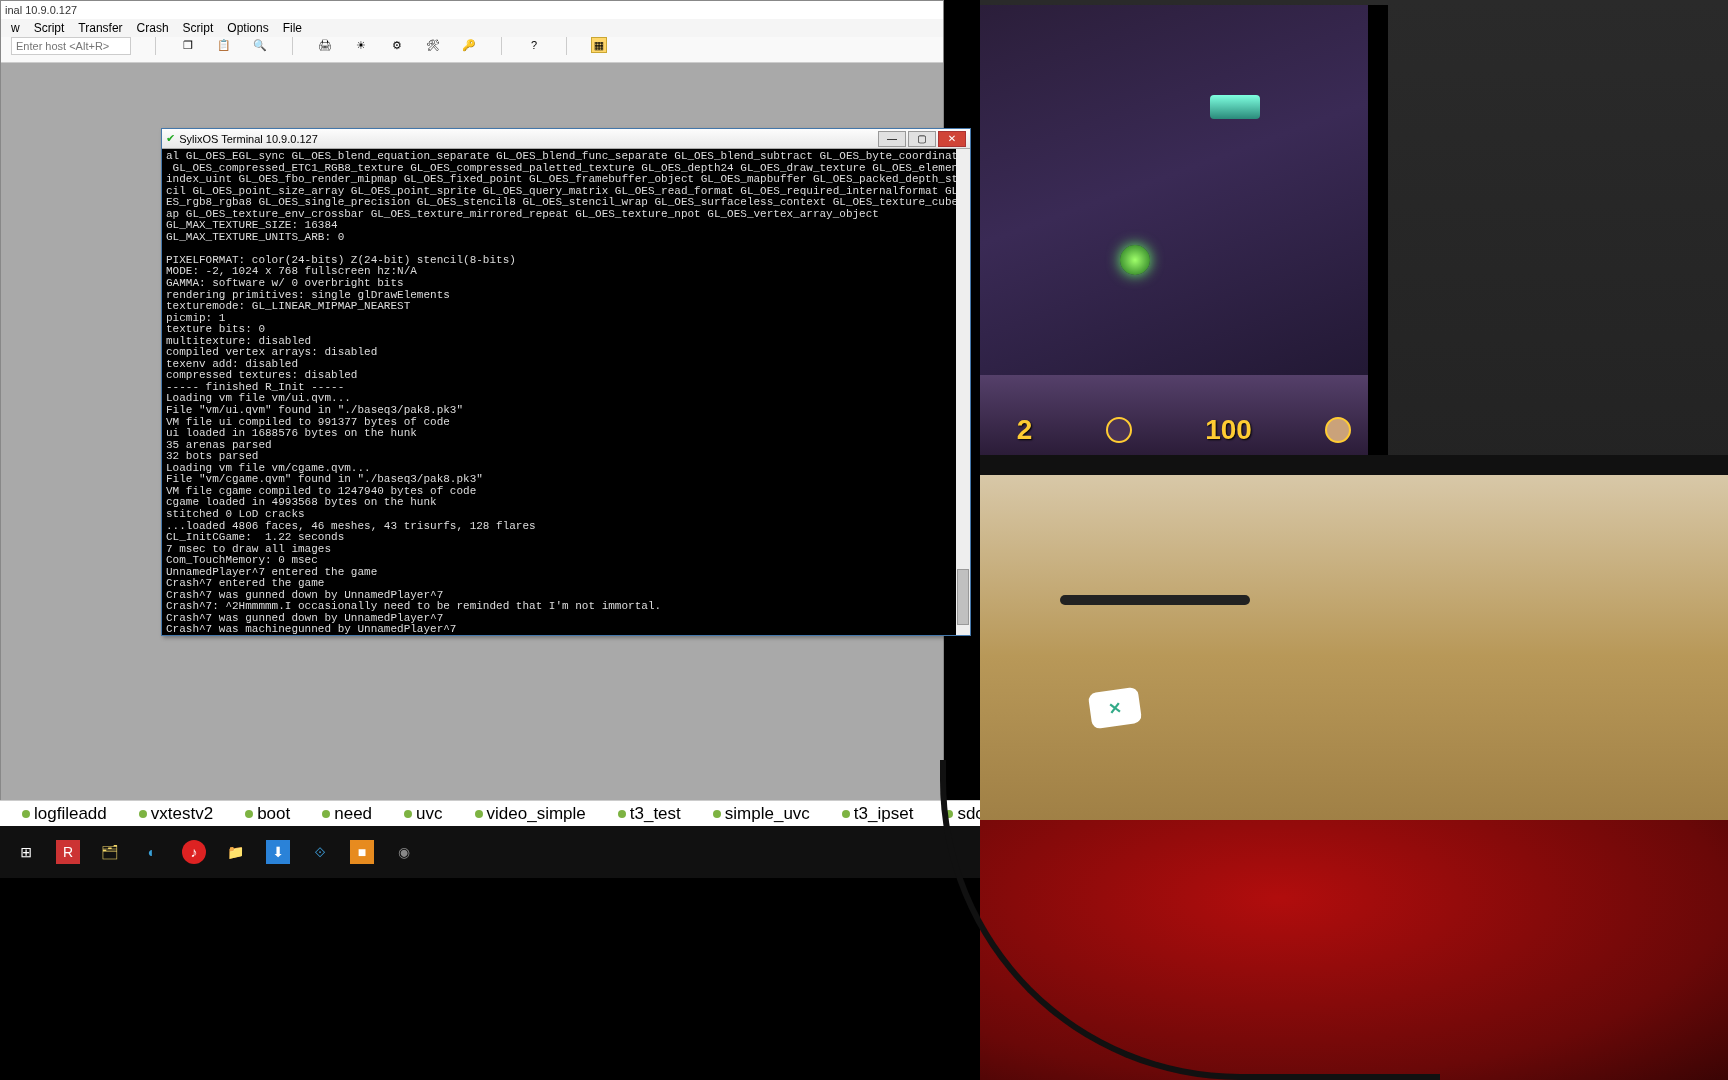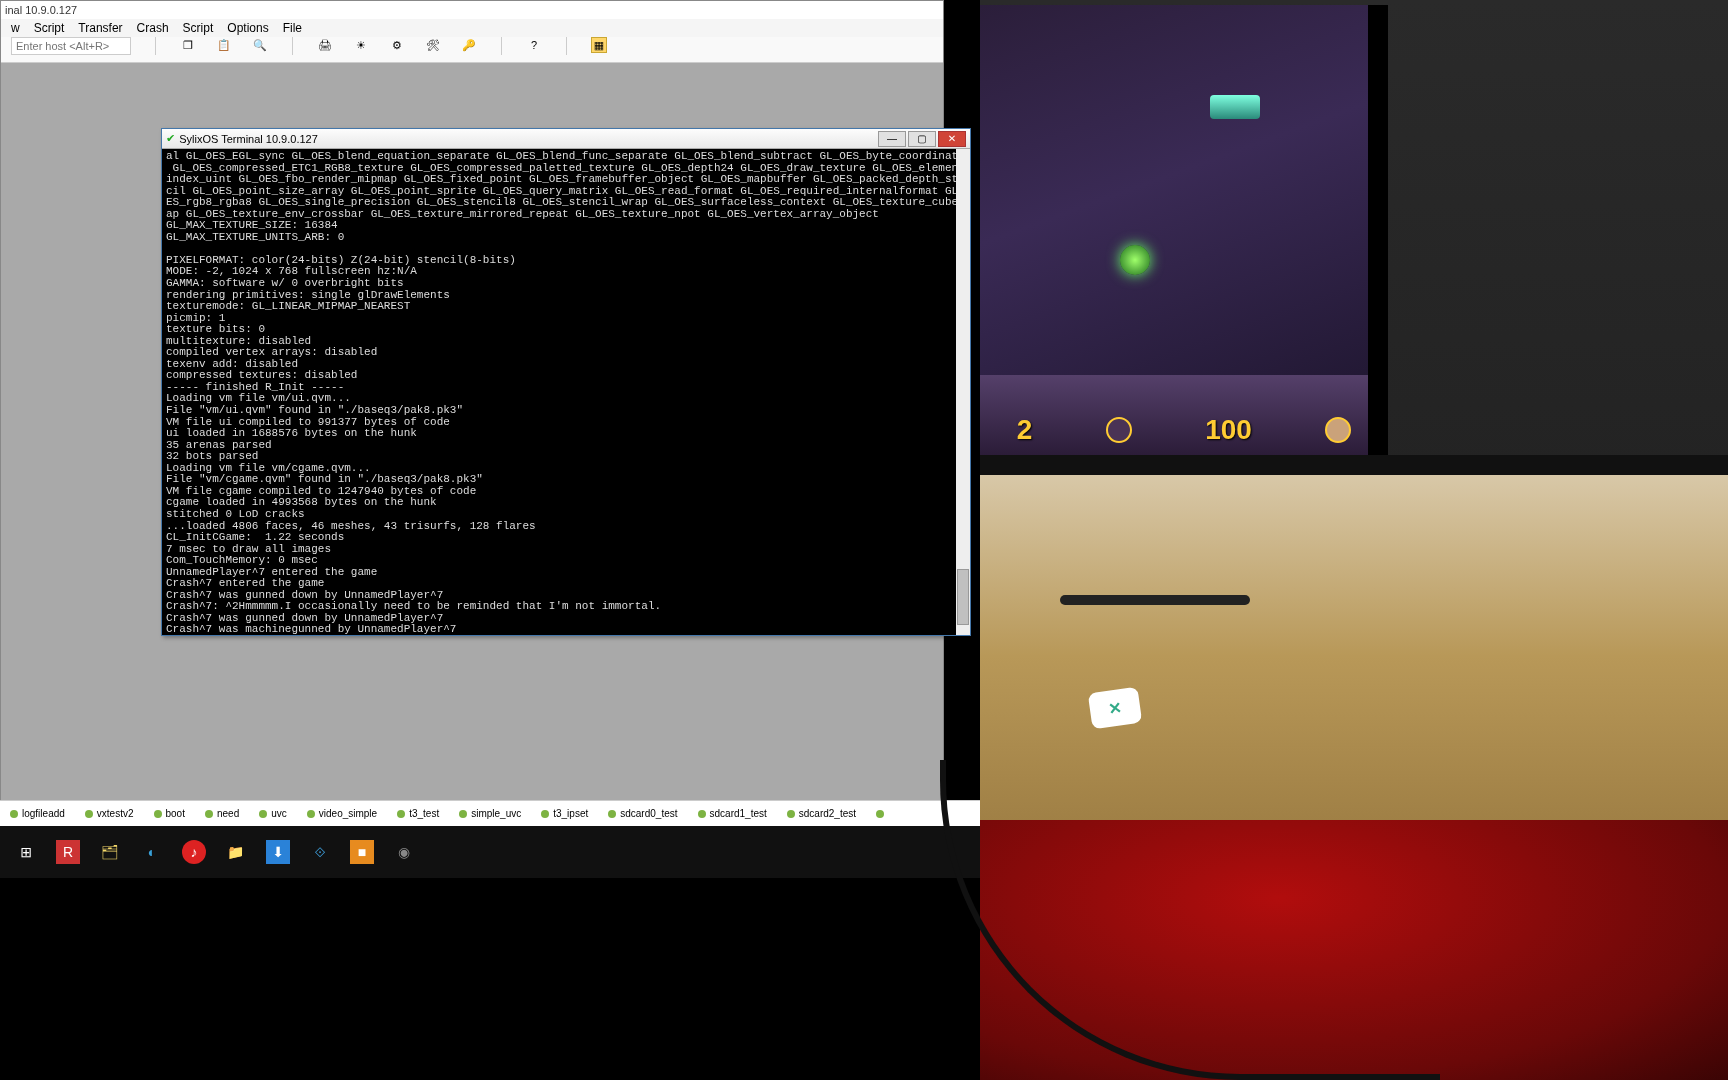--- a/index.html
+++ b/index.html
@@ -126,21 +126,21 @@
   
   .tabstrip {
     position: absolute;
     left: 0; top: 800px;
     width: 980px; height: 26px;
     background: #fff;
     border-top: 1px solid #ccc;
     display: flex; align-items: center;
     overflow: hidden;
   }
-  .tab { display: flex; align-items: center; gap: 4px; padding: 0 10px; font-size: 10px; }
+  .tab { display: flex; align-items: center; gap: 4px; padding: 0 10px; font-size: 17px; margin-left: 12px; }
   .tab .dot { width: 8px; height: 8px; border-radius: 50%; background: #7db342; }
 
   
   .taskbar {
     position: absolute;
     left: 0; bottom: 202px;
     width: 980px;
     height: 52px;
     background: #111;
     display: flex; align-items: center; gap: 18px;

